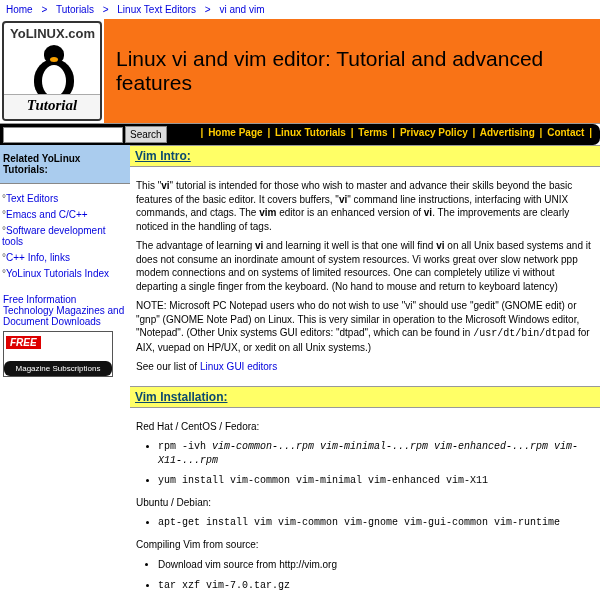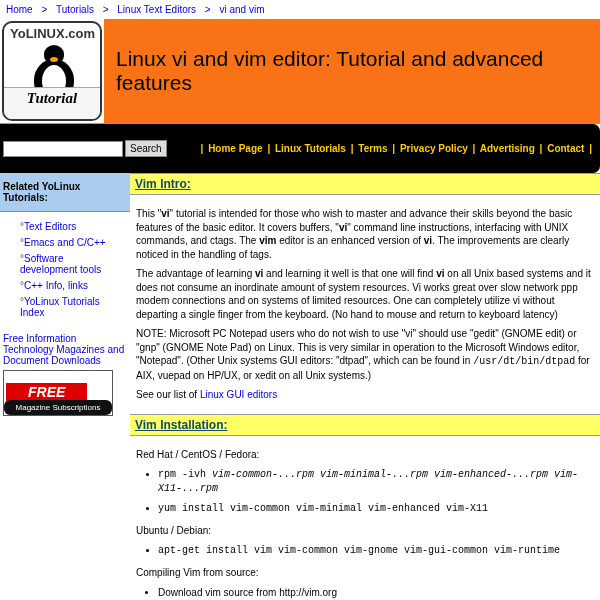--- a/index.html
+++ b/index.html
@@ -4,50 +4,50 @@
 <style>
   * { box-sizing: border-box; margin: 0; padding: 0; }
   body { font-family: Verdana, Arial, sans-serif; font-size: 10px; background: #fff; width: 600px; }
   a { color: #0000dd; cursor: pointer; }
   
   .breadcrumbs { padding: 4px 6px; font-size: 10px; }
   .breadcrumbs span.sep { color: #0000dd; margin: 0 6px; }
   
   .header-row { display: flex; border-bottom: 1px solid #999; }
   .logo-cell { width: 104px; height: 104px; background: #fff; position: relative; }
-  .logo-box { width: 100px; height: 100px; border: 2px solid #333; border-radius: 10px; margin: 2px; position: relative; overflow: hidden; background: #fff; }
+  .logo-box { width: 100px; height: 100px; border: 2px solid #333; border-radius: 4px; margin: 2px; position: relative; overflow: hidden; background: #fff; }
   .logo-arc { position: absolute; top: 3px; left: 6px; font-family: Arial; font-size: 13px; font-weight: bold; color: #333; }
   .penguin { position: absolute; top: 22px; left: 28px; width: 44px; height: 58px; }
   .penguin-head { position: absolute; top: 0; left: 12px; width: 20px; height: 18px; background: #000; border-radius: 50% 50% 40% 40%; }
   .penguin-beak { position: absolute; top: 12px; left: 18px; width: 8px; height: 5px; background: #f8a000; border-radius: 50%; }
   .penguin-body { position: absolute; top: 14px; left: 2px; width: 40px; height: 42px; background: #000; border-radius: 50% 50% 45% 45%; }
   .penguin-belly { position: absolute; top: 20px; left: 10px; width: 24px; height: 32px; background: #fff; border-radius: 50%; }
   .penguin-foot { position: absolute; bottom: -2px; width: 14px; height: 6px; background: #f8a000; border-radius: 50%; }
   .penguin-foot.l { left: 4px; } .penguin-foot.r { right: 4px; }
-  .logo-band { position: absolute; bottom: 0; left: 0; right: 0; height: 32px; background: #f5f5f5; border-top: 1px solid #aaa; font-family: "Times New Roman"; font-style: italic; font-size: 15px; text-align: center; line-height: 20px; font-weight: bold; }
+  .logo-band { position: absolute; bottom: 0; left: 0; right: 0; height: 25px; background: #f5f5f5; border-top: 1px solid #aaa; font-family: "Times New Roman"; font-style: italic; font-size: 15px; text-align: center; line-height: 20px; font-weight: bold; }
   
   .title-cell { flex: 1; background: #f97316; padding: 4px 12px; display: flex; align-items: center; }
   .page-title { font-family: Arial; font-size: 21px; font-weight: normal; color: #000; }
   
   .nav-row { display: flex; background: #000; color: #fff; border-radius: 7px; }
   .search-cell { width: 186px; background: #000; padding: 2px 3px; display: flex; gap: 2px; align-items: center; }
   .search-input { width: 120px; height: 16px; font-size: 10px; padding: 1px 2px; border: 1px solid #888; }
   .search-btn { font-size: 10px; padding: 0 4px; height: 17px; background: #ddd; border: 1px solid #888; cursor: pointer; }
-  .nav-links { flex: 1; text-align: right; padding: 19px 6px; font-size: 10px; font-weight: bold; color: #fc0; }
+  .nav-links { flex: 1; text-align: right; padding: 3px 6px; font-size: 10px; font-weight: bold; color: #fc0; }
   .nav-links a { color: #fc0; text-decoration: none; }
   .nav-sep { color: #fc0; margin: 0 2px; }
   
   .body-row { display: flex; }
   .sidebar { width: 130px; background: #fff; padding: 0; }
   .sidebar-h { background: #aaccee; font-size: 10px; font-weight: bold; padding: 8px 3px; border-bottom: 1px solid #888; }
-  .sidebar-list { padding: 4px 20px; font-size: 10px; }
+  .sidebar-list { padding: 4px 2px; font-size: 10px; }
   .sidebar-list div { margin: 5px 0; color: #555; }
   .sidebar-promo { padding: 6px 3px; font-size: 10px; }
   .promo-img { width: 110px; height: 46px; background: #fff; border: 1px solid #555; position: relative; margin-top: 4px; }
-  .promo-free { position: absolute; top: 12px; left: 2px; background: #d00; color: #fff; font-weight: bold; font-style: italic; font-size: 14px; padding: 1px 22px; font-family: Arial; }
+  .promo-free { position: absolute; top: 4px; left: 2px; background: #d00; color: #fff; font-weight: bold; font-style: italic; font-size: 10px; padding: 1px 4px; font-family: Arial; }
   .promo-sub { position: absolute; bottom: 0; left: 0; right: 0; background: #111; color: #fff; font-size: 8px; text-align: center; padding: 3px 0; border-radius: 6px; }
   
   .main { flex: 1; background: #fff; font-size: 10px; }
   .section-h { background: #ffff66; font-size: 12px; font-weight: bold; padding: 3px 5px; border-top: 1px solid #999; border-bottom: 1px solid #999; text-decoration: underline; color: #0c4a6e; }
   .section-body { padding: 6px 6px; line-height: 1.35; }
   .section-body p { margin: 6px 0; }
   tt, code, .mono { font-family: "Courier New", monospace; }
   ul { margin: 4px 0 8px 22px; }
   li { margin: 7px 0; }
   .i { font-style: italic; }

